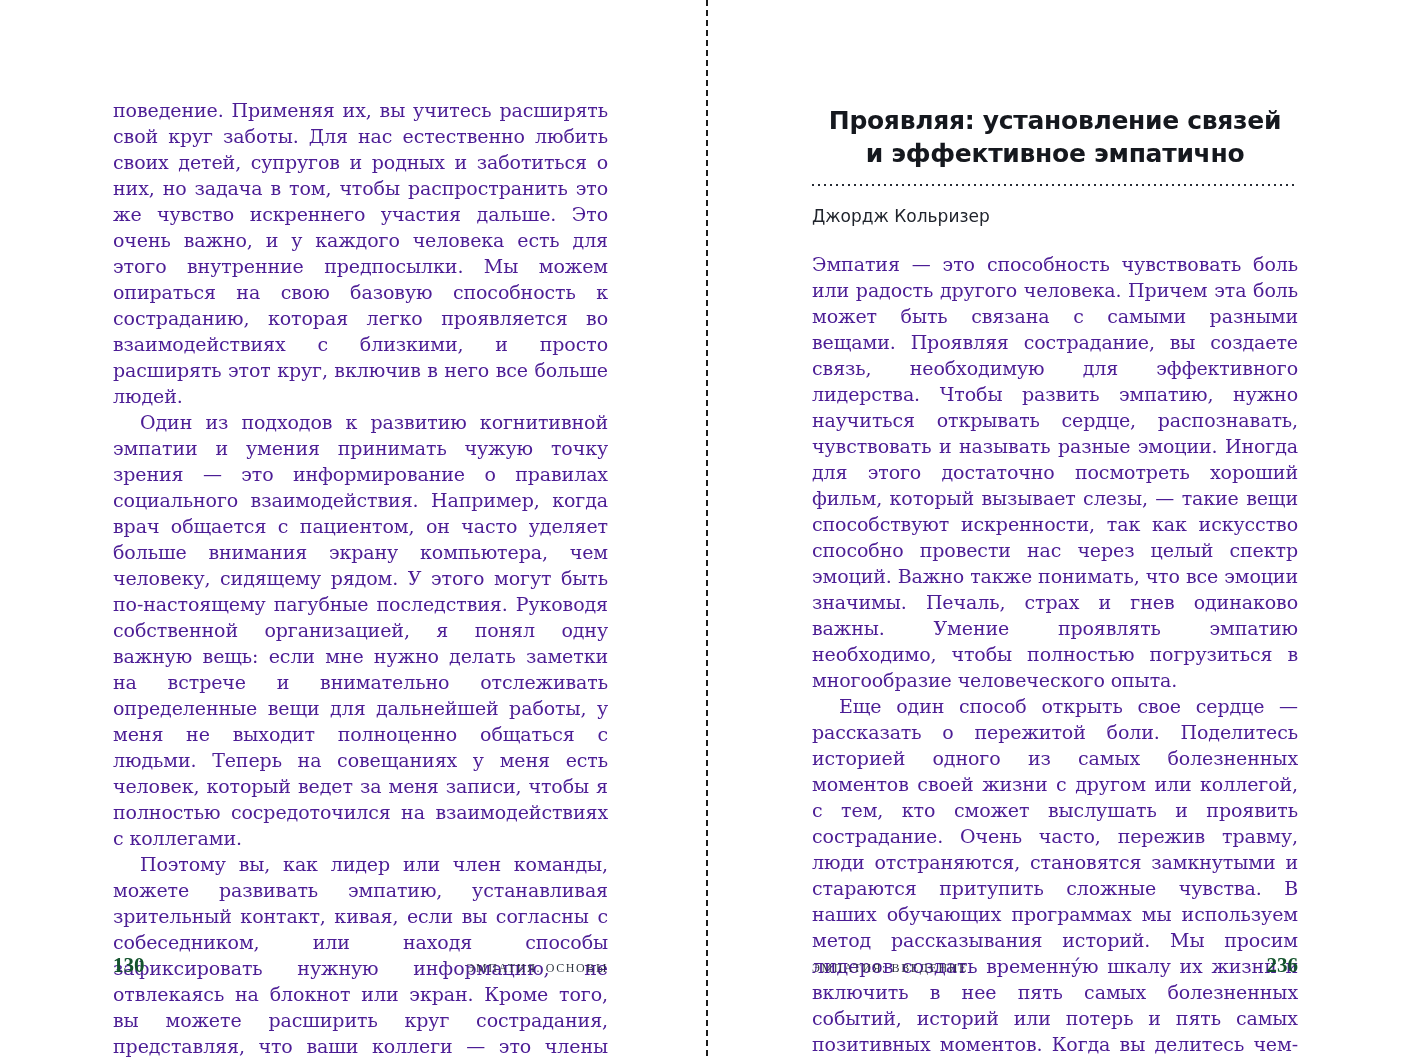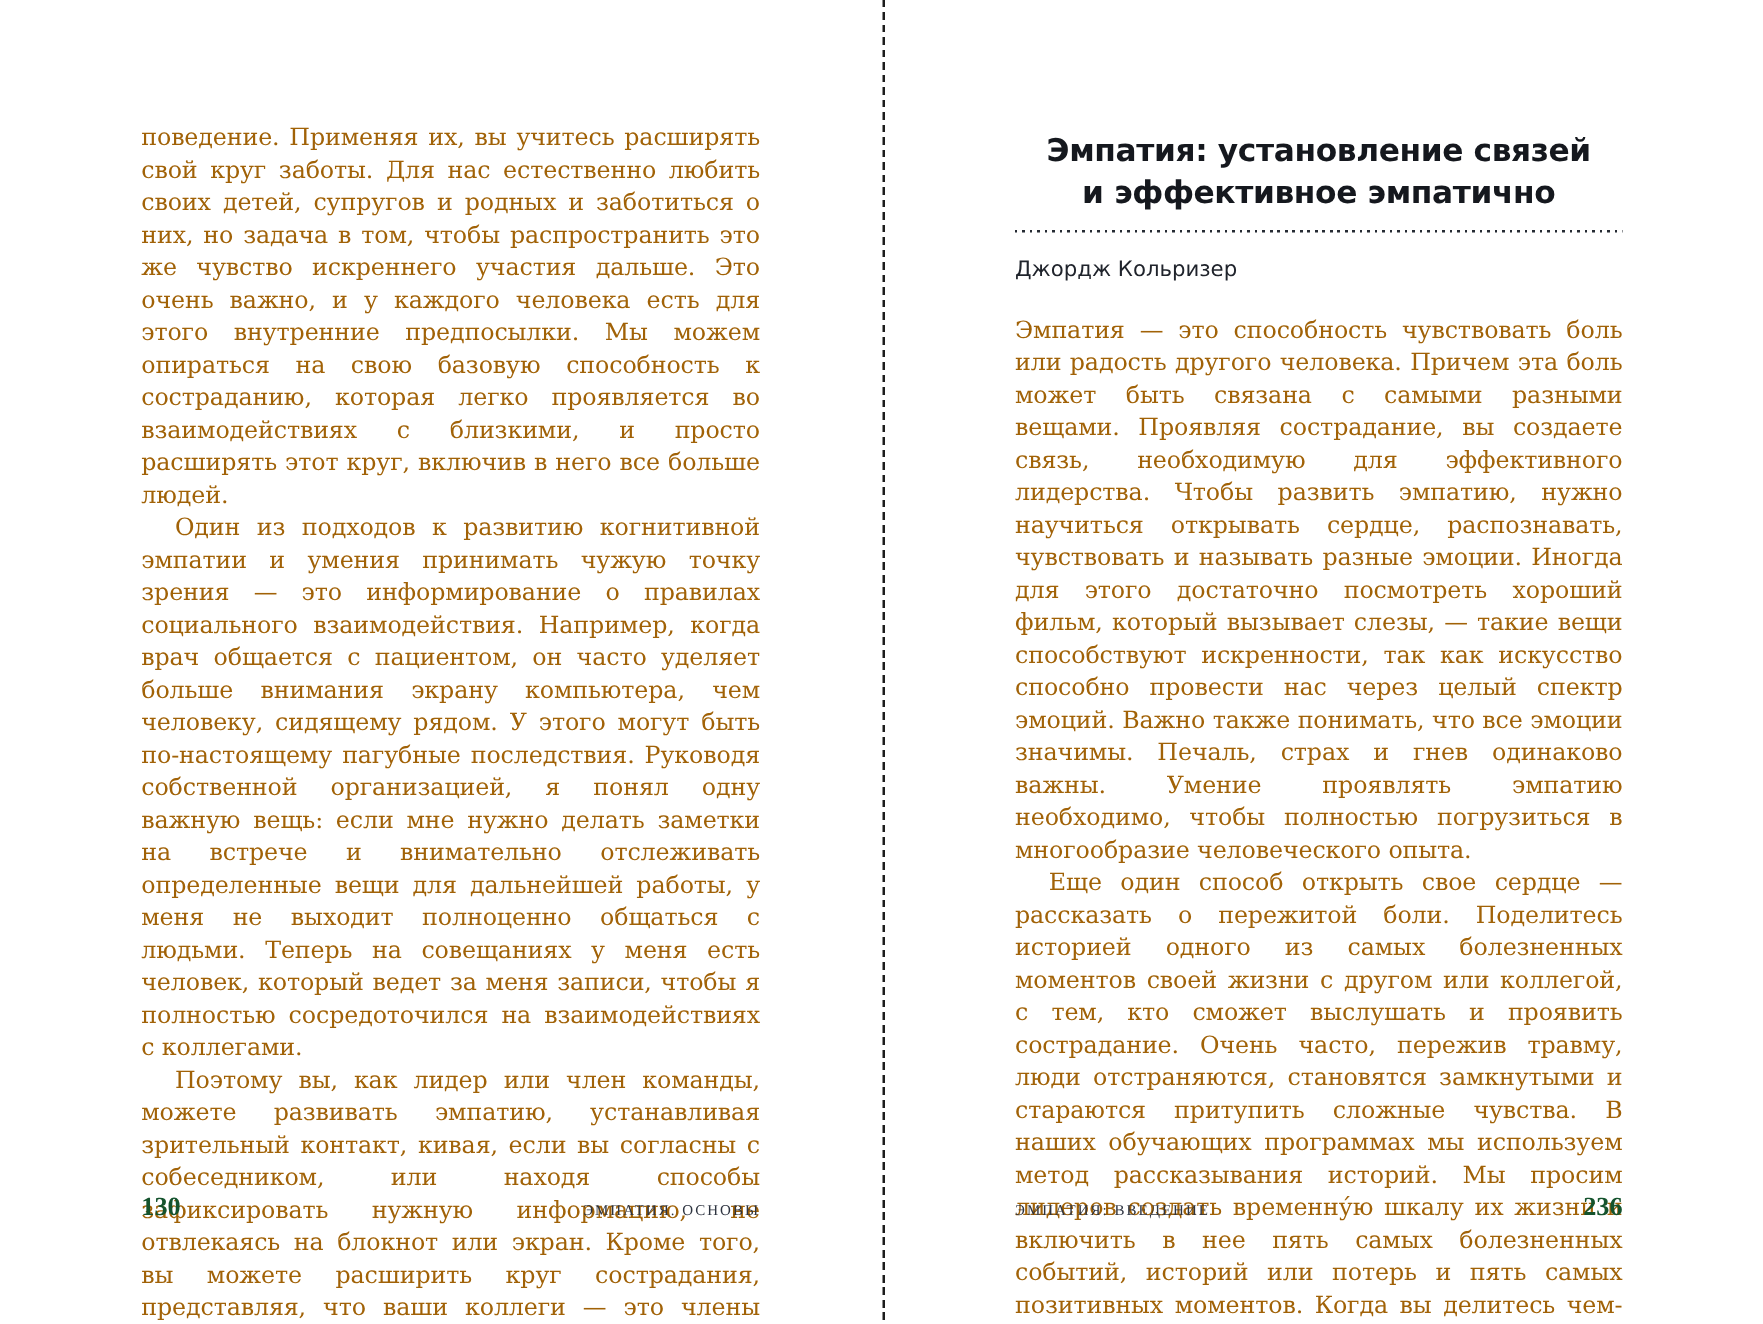--- a/index.html
+++ b/index.html
@@ -26,21 +26,21 @@
   .body-text { position: absolute; left: 0; width: 100%; }
   .page-left  .body-text { top: 97px; }
   .page-right .body-text { top: 251px; }
 
   .para {
     margin: 0;
     font-family: "DejaVu Serif", serif;
     font-size: 19px;
     line-height: 26px;
     text-align: justify;
-    color: #a16207;
+    color: #4c1d95;
     letter-spacing: -0.1px;
   }
   .para.indent { text-indent: 27px; }
 
   .chapter-title {
     position: absolute;
     top: 104px;
     left: 0;
     width: 100%;
     margin: 0;
@@ -111,21 +111,21 @@
       <p class="para indent">Поэтому вы, как лидер или член команды, можете развивать эмпатию, устанавливая зрительный контакт, кивая, если вы согласны с собеседником, или находя способы зафиксировать нужную информацию, не отвлекаясь на блокнот или экран. Кроме того, вы можете расширить круг сострадания, представляя, что ваши коллеги — это члены вашей семьи. Если вы будете относиться к ним так, как к своим родным и друзьям, то с большей вероятностью поведете себя с ними более эмпатично.</p>
     </div>
     <footer class="footer">
       <span class="page-number">130</span>
       <span class="running-title">ЭМПАТИЯ. ОСНОВЫ</span>
     </footer>
   </section>
 
   <section class="page page-right">
     <h1 class="chapter-title">
-      <span>Эмпатия: установление связей</span>
+      <span>Проявляя: установление связей</span>
       <span>и эффективное эмпатично</span>
     </h1>
     <div class="dotted-rule"></div>
     <div class="author">Джордж Кольризер</div>
     <div class="body-text">
       <p class="para">Эмпатия — это способность чувствовать боль или радость другого человека. Причем эта боль может быть связана с самыми разными вещами. Проявляя сострадание, вы создаете связь, необходимую для эффективного лидерства. Чтобы развить эмпатию, нужно научиться открывать сердце, распознавать, чувствовать и называть разные эмоции. Иногда для этого достаточно посмотреть хороший фильм, который вызывает слезы, — такие вещи способствуют искренности, так как искусство способно провести нас через целый спектр эмоций. Важно также понимать, что все эмоции значимы. Печаль, страх и гнев одинаково важны. Умение проявлять эмпатию необходимо, чтобы полностью погрузиться в многообразие человеческого опыта.</p>
       <p class="para indent">Еще один способ открыть свое сердце — рассказать о пережитой боли. Поделитесь историей одного из самых болезненных моментов своей жизни с другом или коллегой, с тем, кто сможет выслушать и проявить сострадание. Очень часто, пережив травму, люди отстраняются, становятся замкнутыми и стараются притупить сложные чувства. В наших обучающих программах мы используем метод рассказывания историй. Мы просим лидеров создать временну́ю шкалу их жизни и включить в нее пять самых болезненных событий, историй или потерь и пять самых позитивных моментов. Когда вы делитесь чем-то глубоко личным с другим человеком и слушаете его ответ, вы можете и увидеть его реакцию на ваш рассказ,</p>
     </div>
     <footer class="footer">
       <span class="running-title">ЭМПАТИЯ: ВВЕДЕНИЕ</span>

